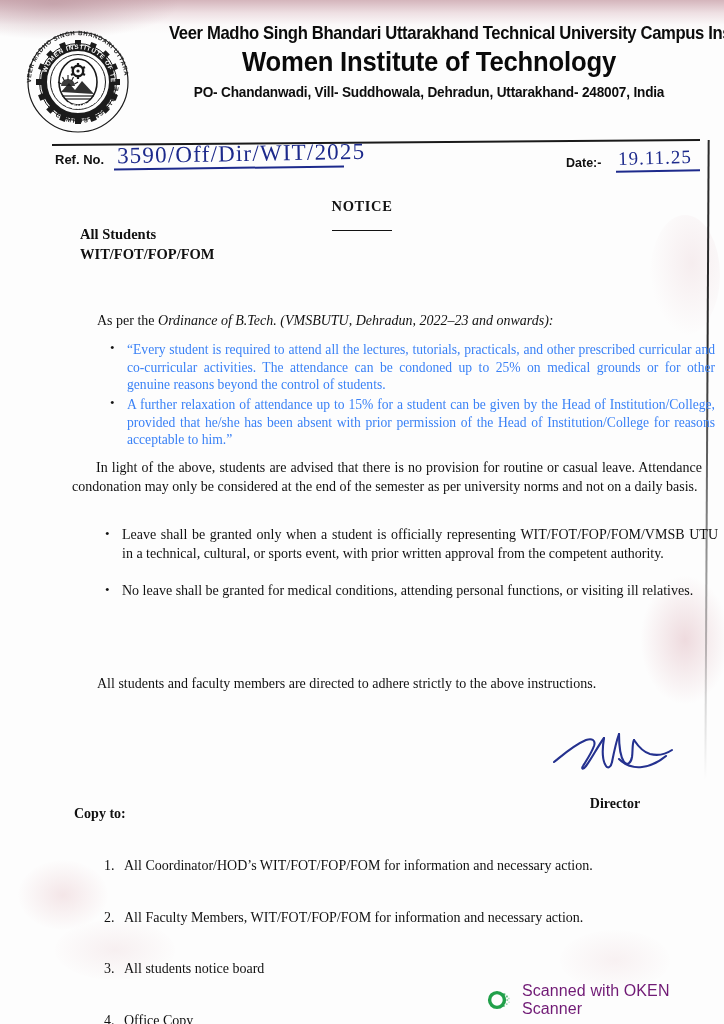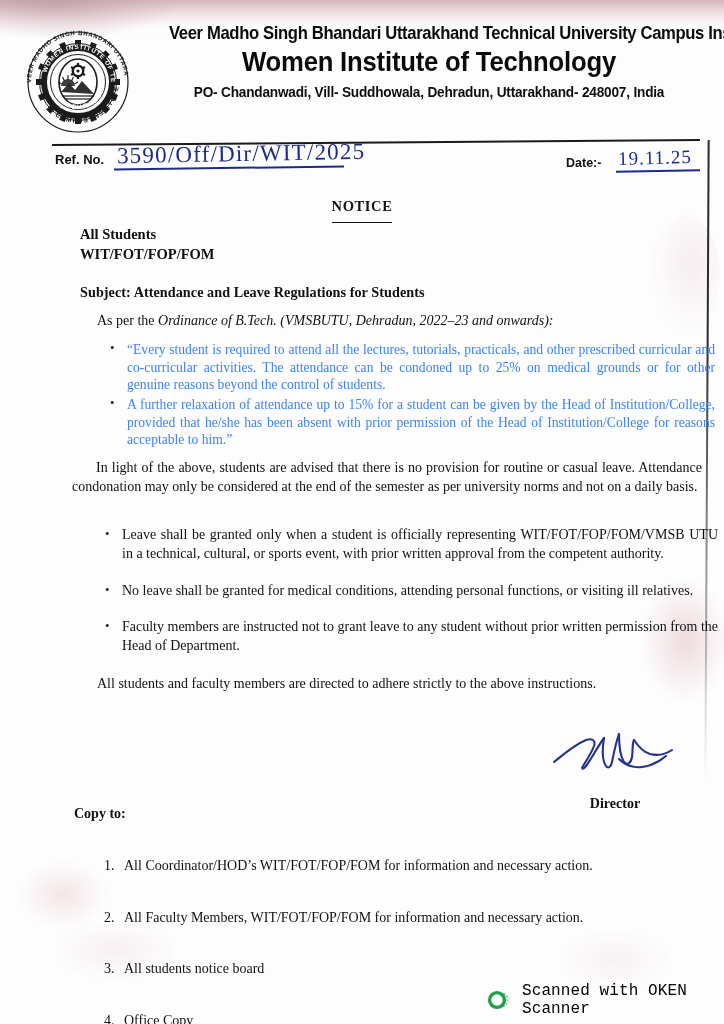--- a/index.html
+++ b/index.html
@@ -224,21 +224,21 @@
     width: 724px;
     text-align: center;
     font-family: "Liberation Serif", serif;
     font-weight: bold;
     font-size: 14.5px;
     letter-spacing: 0.6px;
     color: #121212;
   }
   .notice-title span {
     border-bottom: 1.6px solid #121212;
-    padding-bottom: 8px;
+    padding-bottom: 16px;
   }
   .addressee {
     position: absolute;
     left: 80px; top: 225px;
     font-family: "Liberation Serif", serif;
     font-weight: bold;
     font-size: 14.5px;
     line-height: 1.35;
     color: #101010;
   }
@@ -377,23 +377,23 @@
     left: 486px; top: 982px;
     display: flex;
     align-items: center;
     gap: 10px;
   }
   .oken-logo {
     position: relative;
     width: 26px; height: 26px;
   }
   .oken-text {
-    font-family: Liberation Mono, monospace;
+    font-family: Liberation Sans, sans-serif;
     font-size: 16px;
-    color: #000000;
+    color: #701a75;
     letter-spacing: 0.1px;
   }
 </style>
 </head>
 <body>
 
 <div id="page">
 
   <div class="scan-tint-top"></div>
   <div class="scan-tint-topleft"></div>
@@ -505,37 +505,35 @@
 
   <div class="notice-title">
     <span>NOTICE</span>
   </div>
 
   <div class="addressee">
     <div>All Students</div>
     <div>WIT/FOT/FOP/FOM</div>
   </div>
 
-  <div class="subject">Subject: Attendance and Leave Regulations for Students</div>
 
   <div class="asper">
     <span>As per the </span><i>Ordinance of B.Tech. (VMSBUTU, Dehradun, 2022–23 and onwards):</i>
   </div>
 
   <ul class="quote-list">
     <li class="justify">“Every student is required to attend all the lectures, tutorials, practicals, and other prescribed curricular and co-curricular activities. The attendance can be condoned up to 25% on medical grounds or for other genuine reasons beyond the control of students.</li>
     <li class="justify">A further relaxation of attendance up to 15% for a student can be given by the Head of Institution/College, provided that he/she has been absent with prior permission of the Head of Institution/College for reasons acceptable to him.”</li>
   </ul>
 
   <div class="para-light">In light of the above, students are advised that there is no provision for routine or casual leave. Attendance condonation may only be considered at the end of the semester as per university norms and not on a daily basis.</div>
 
   <ul class="rule-list">
     <li>Leave shall be granted only when a student is officially representing WIT/FOT/FOP/FOM/VMSB UTU in a technical, cultural, or sports event, with prior written approval from the competent authority.</li>
     <li>No leave shall be granted for medical conditions, attending personal functions, or visiting ill relatives.</li>
-    <li>Faculty members are instructed not to grant leave to any student without prior written permission from the Head of Department.</li>
   </ul>
 
   <div class="closing">All students and faculty members are directed to adhere strictly to the above instructions.</div>
 
   <div class="sig-block">
     <svg class="sig-svg" width="190" height="72" viewBox="0 0 190 72">
       <g fill="none" stroke="#24318f" stroke-width="2.1" stroke-linecap="round" stroke-linejoin="round">
         <path d="M 34 50 C 44 42, 54 33, 66 28 C 72 26, 76 28, 74 34 C 71 42, 66 49, 63 54 C 61 57, 63 58, 66 54 C 72 46, 78 34, 84 26"></path>
         <path d="M 84 26 C 82 38, 82 48, 86 54 C 88 57, 91 55, 92 50 C 94 40, 96 30, 99 22"></path>
         <path d="M 99 22 C 99 34, 100 44, 104 50 C 107 54, 111 51, 112 45 C 113 38, 112 32, 114 28"></path>

